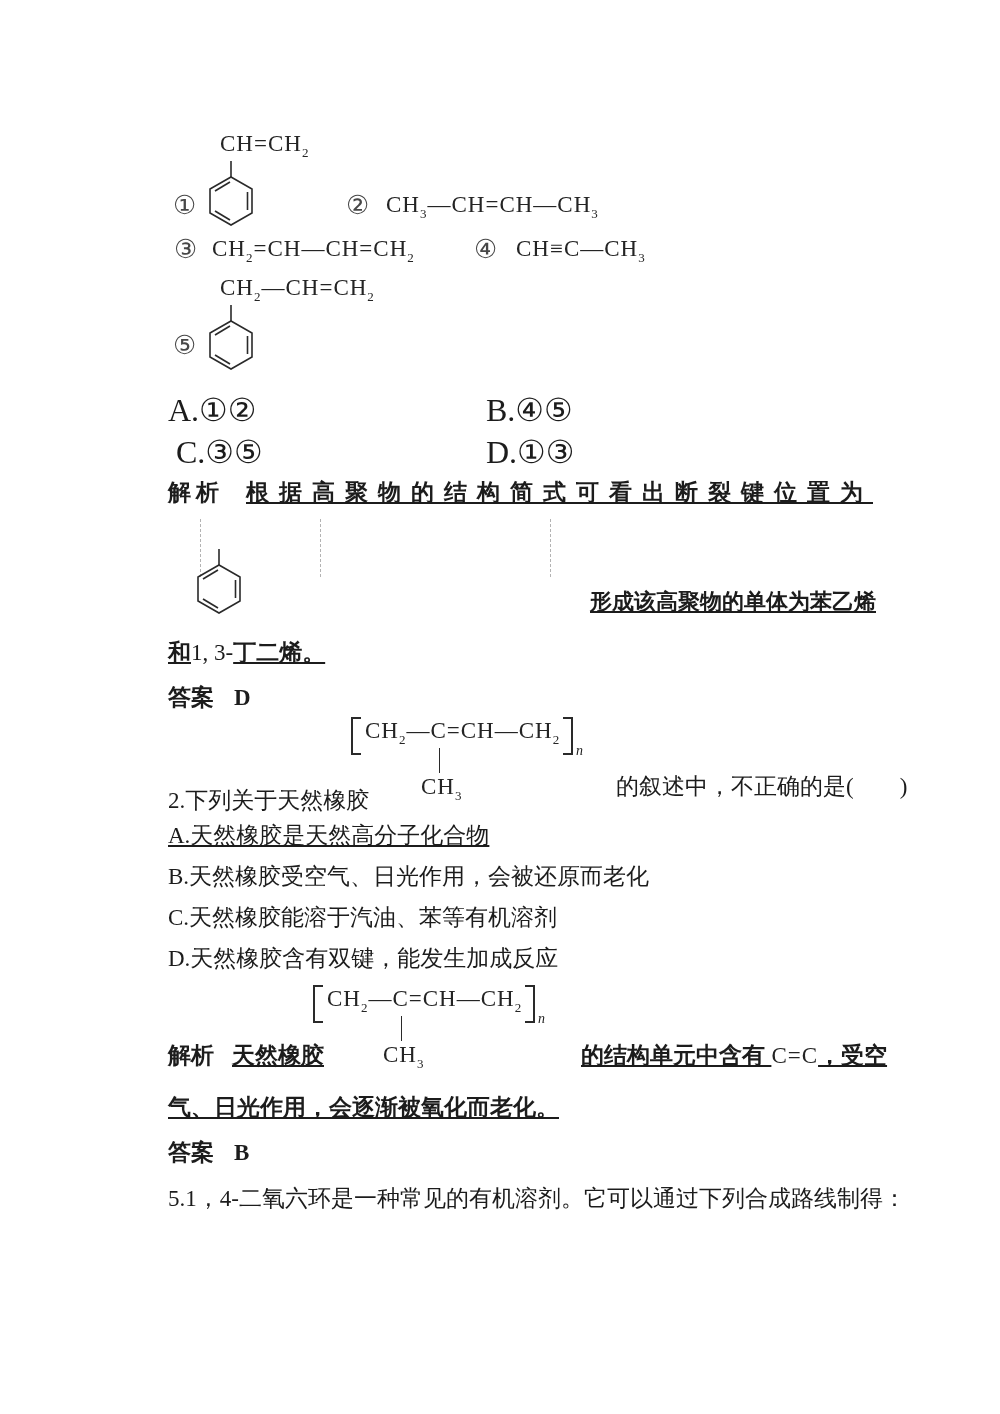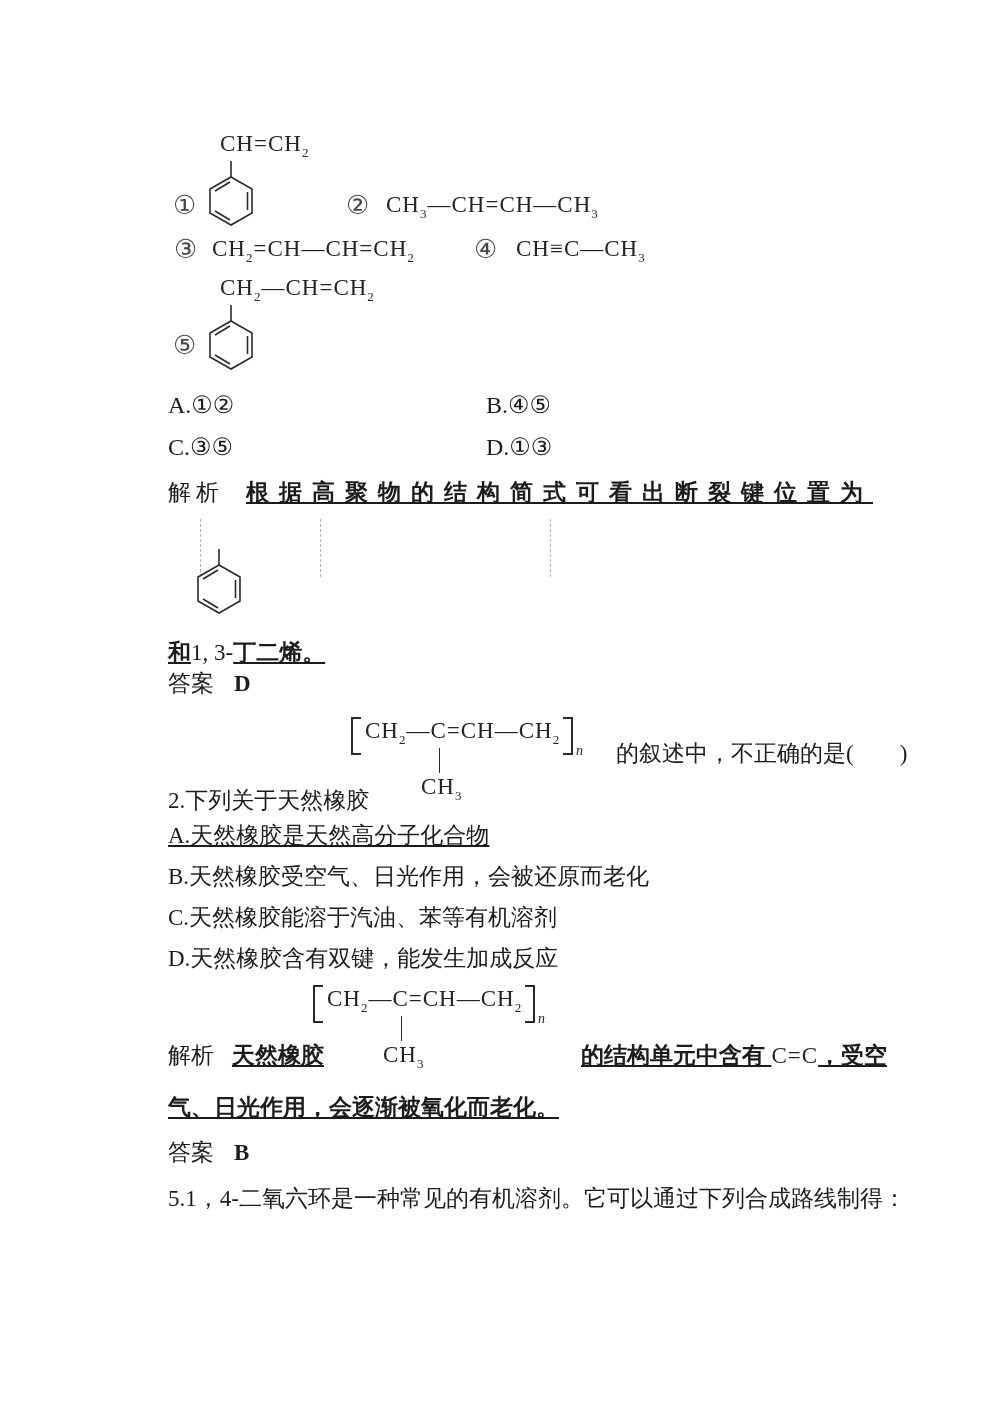--- a/index.html
+++ b/index.html
@@ -4,23 +4,23 @@
 <style>
   * { margin:0; padding:0; box-sizing:border-box; }
   html,body { background:#ffffff; }
   #page {
     position:relative; width:964px; height:1414px; margin:0 auto;
     background:#ffffff; color:#1c1c1c; overflow:hidden;
   }
   .abs { position:absolute; white-space:nowrap; }
   .serif { font-family:"Liberation Serif","DejaVu Serif",serif; }
   .hei   { font-family:"Liberation Sans","DejaVu Sans",sans-serif; font-weight:600;text-decoration:underline; }
-  .heib  { font-family:"Liberation Sans","DejaVu Sans",sans-serif; font-weight:400; }
+  .heib  { font-family:"Liberation Sans","DejaVu Sans",sans-serif; font-weight:700; }
   .f23 { font-size:23px; }
-  .f24 { font-size:24px; }
+  .f24 { font-size:32px; }
   .formula {
     font-family:"Liberation Serif","DejaVu Serif",serif;
     font-size:23px; letter-spacing:1px; white-space:nowrap; color:#242424;
   }
   .formula sub { font-size:13px; line-height:0; }
   .circnum { font-size:26px; color:#474747; font-family:"DejaVu Sans","Liberation Serif",serif; }
   .st { stroke:#2a2a2a; stroke-width:1.6; fill:none; }
   .cut { position:absolute; top:0; height:58px; border-left:1.5px dashed #b3b3b3; }
   .vbond { position:absolute; width:0; border-left:1.7px solid #2a2a2a; }
   .bracket { position:absolute; width:10px; height:38px; }
@@ -59,60 +59,61 @@
     <line class="st" x1="27" y1="0" x2="27" y2="16"></line>
     <polygon class="st" points="27,16 48,28 48,52 27,64 6,52 6,28"></polygon>
     <line class="st" x1="43.5" y1="31" x2="43.5" y2="49"></line>
     <line class="st" x1="26" y1="59" x2="11" y2="50"></line>
     <line class="st" x1="11" y1="30" x2="26" y2="21"></line>
   </svg>
   <span class="abs circnum" style="left:155px; top:330px;">⑤</span>
 
   <span class="abs serif f24" style="left:150px; top:391px;">A.①②</span>
   <span class="abs serif f24" style="left:468px; top:391px;">B.④⑤</span>
-  <span class="abs serif f24" style="left:150px; top:433px;">C.③⑤</span>
+  <span class="abs serif f24" style="left:158px; top:433px;">C.③⑤</span>
   <span class="abs serif f24" style="left:468px; top:433px;">D.①③</span>
 
   <div class="abs f23" style="left:150px; top:477px;">
     <span class="heib label-gap">解析</span><span class="hei spread">根据高聚物的结构简式可看出断裂键位置为</span>
   </div>
 
   <div class="abs" style="left:150px; top:519px; width:470px; height:110px;">
     <div class="cut" style="left:32px;"></div>
     <div class="cut" style="left:152px;"></div>
     <div class="cut" style="left:382px;"></div>
     <svg class="abs" width="54" height="74" viewBox="0 0 54 74" style="left:24px; top:30px;">
       <line class="st" x1="27" y1="0" x2="27" y2="16"></line>
       <polygon class="st" points="27,16 48,28 48,52 27,64 6,52 6,28"></polygon>
       <line class="st" x1="43.5" y1="31" x2="43.5" y2="49"></line>
       <line class="st" x1="26" y1="59" x2="11" y2="50"></line>
       <line class="st" x1="11" y1="30" x2="26" y2="21"></line>
     </svg>
   </div>
 
+  <span class="abs hei" style="left:572px; top:587px; font-size:22px;">形成该高聚物的单体为苯乙烯</span>
 
   <div class="abs f23" style="left:150px; top:637px;">
     <span class="hei">和</span><span class="serif">1, 3-</span><span class="hei">丁二烯。</span>
   </div>
 
-  <div class="abs f23" style="left:150px; top:668px;">
+  <div class="abs f23" style="left:150px; top:682px;">
     <span class="heib" style="margin-right:20px;">答案</span><span class="serif" style="font-weight:600;">D</span>
   </div>
 
   <div class="abs" style="left:333px; top:713px; width:260px; height:92px;">
     <div class="bracket l" style="left:0; top:4px;"></div>
     <span class="abs formula" style="left:14px; top:5px;">CH<sub>2</sub>—C=CH—CH<sub>2</sub></span>
     <div class="bracket r" style="left:212px; top:4px;"></div>
     <span class="abs subn" style="left:225px; top:30px;">n</span>
     <div class="vbond" style="left:88px; top:35px; height:25px;"></div>
     <span class="abs formula" style="left:70px; top:61px;">CH<sub>3</sub></span>
   </div>
 
   <span class="abs serif f23" style="left:150px; top:785px;">2.下列关于天然橡胶</span>
-  <span class="abs serif f23" style="left:598px; top:738px;text-align:center;">的叙述中，不正确的是(　　)</span>
+  <span class="abs serif f23" style="left:598px; top:771px;text-align:center;">的叙述中，不正确的是(　　)</span>
 
   <span class="abs serif f23" style="left:150px; top:820px;text-decoration:underline;">A.天然橡胶是天然高分子化合物</span>
   <span class="abs serif f23" style="left:150px; top:861px;">B.天然橡胶受空气、日光作用，会被还原而老化</span>
   <span class="abs serif f23" style="left:150px; top:902px;">C.天然橡胶能溶于汽油、苯等有机溶剂</span>
   <span class="abs serif f23" style="left:150px; top:943px;">D.天然橡胶含有双键，能发生加成反应</span>
 
   <div class="abs" style="left:295px; top:981px; width:260px; height:92px;">
     <div class="bracket l" style="left:0; top:4px;"></div>
     <span class="abs formula" style="left:14px; top:5px;">CH<sub>2</sub>—C=CH—CH<sub>2</sub></span>
     <div class="bracket r" style="left:212px; top:4px;"></div>

